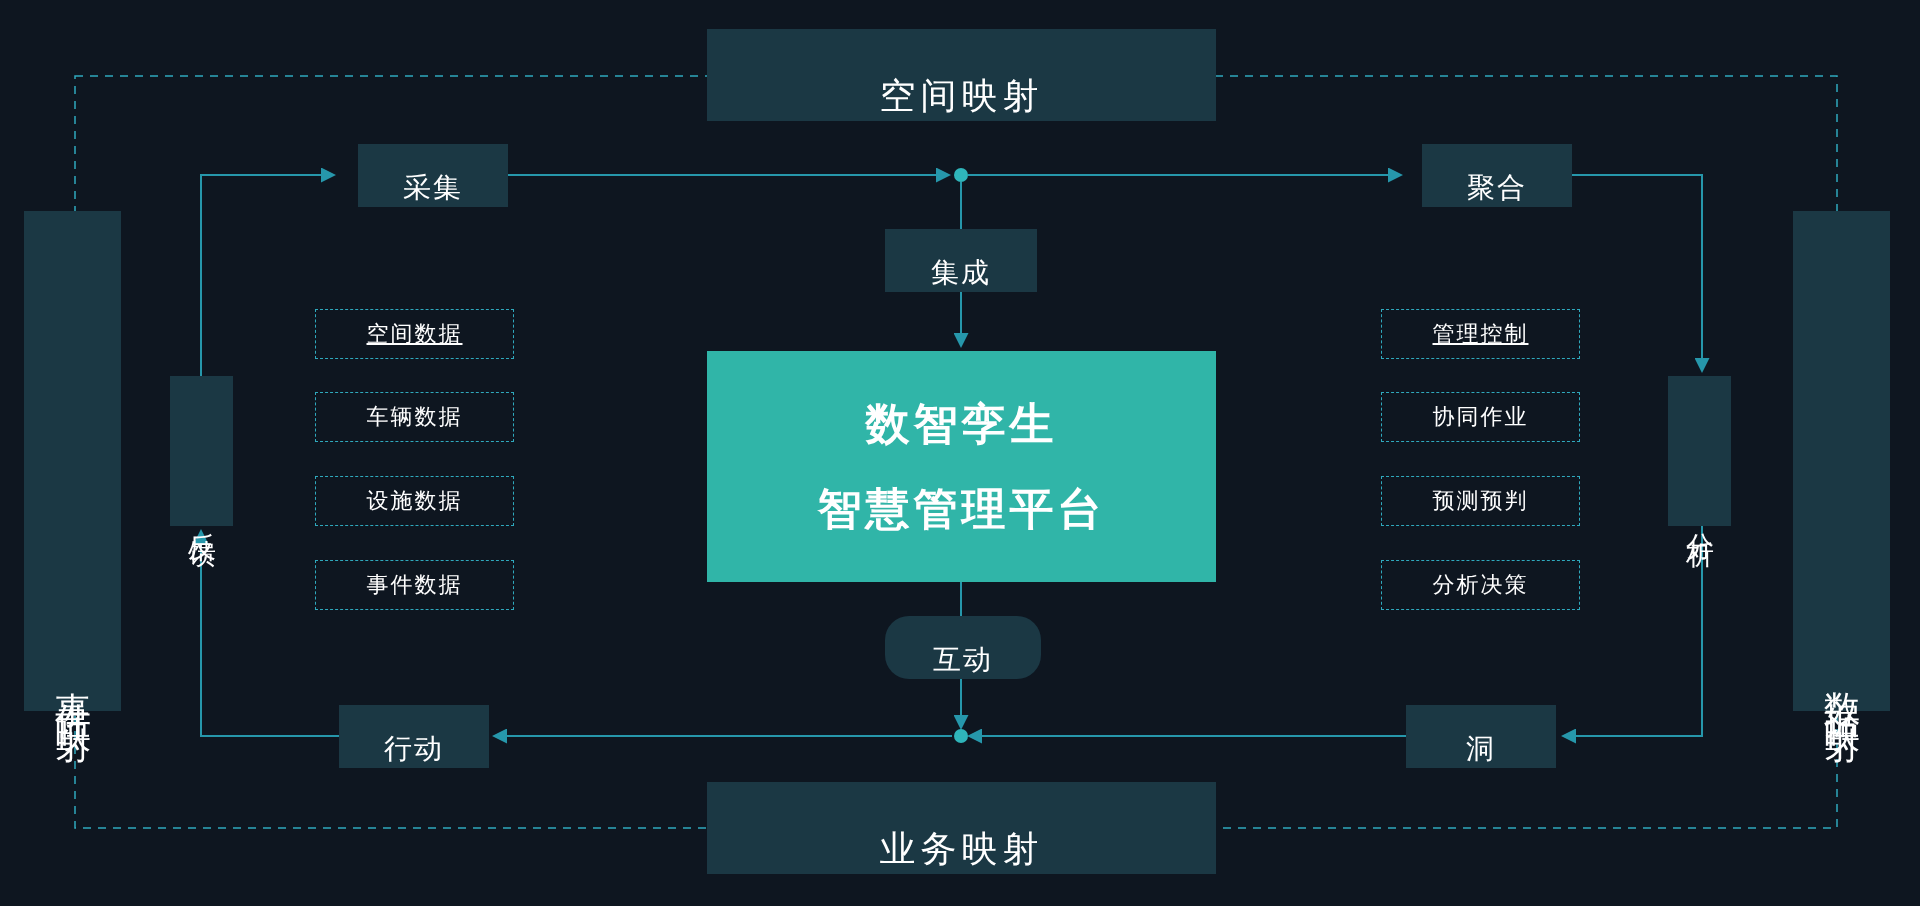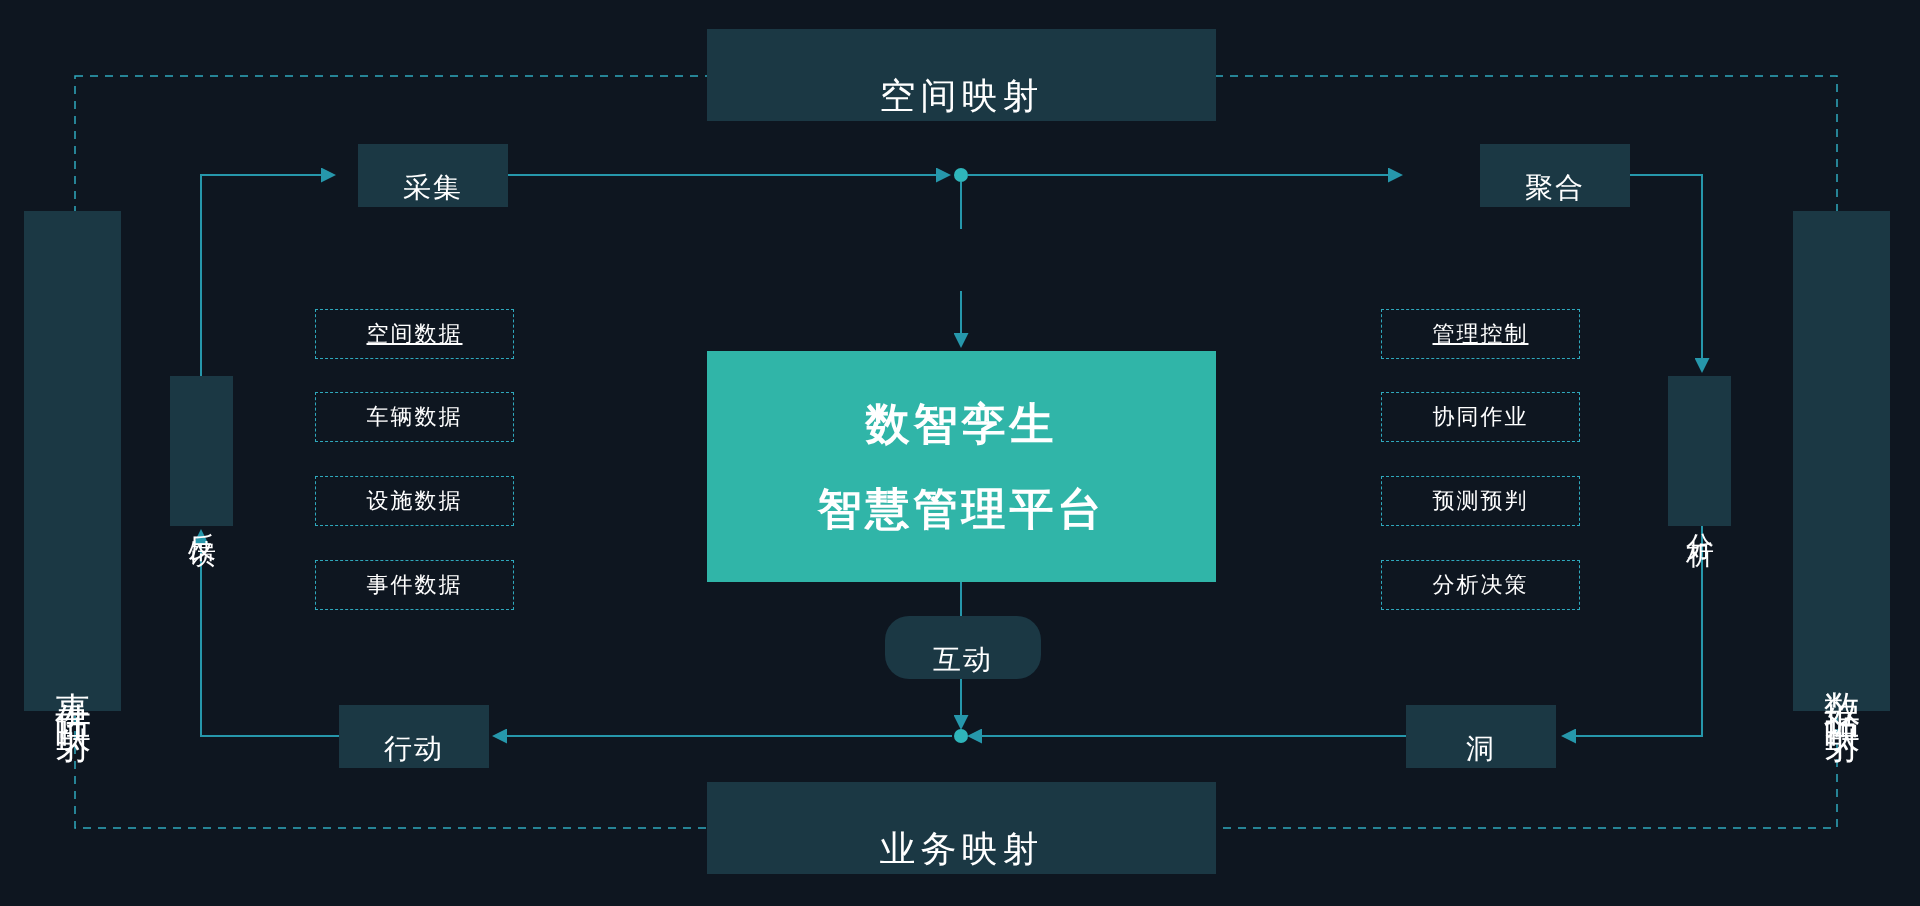--- a/index.html
+++ b/index.html
@@ -39,21 +39,21 @@
   .mapping-left   { left: 24px;  top: 211px; width: 97px;  height: 500px; }
   .mapping-right  { left: 1793px;top: 211px; width: 97px;  height: 500px; }
   .vertical-big span {
     writing-mode: vertical-rl;
     letter-spacing: 12px;
     font-size: 36px;
   }
 
   .node { font-size: 28px; letter-spacing: 2px; }
   .node-collect   { left: 339px;  top: 144px; width: 150px; height: 63px; margin-left: 19px; }
-  .node-aggregate { left: 1480px; top: 144px; width: 150px; height: 63px; }
+  .node-aggregate { left: 1422px; top: 144px; width: 150px; height: 63px; }
   .node-integrate { left: 885px;  top: 229px; width: 152px; height: 63px; }
   .node-interact  { left: 885px;  top: 616px; width: 156px; height: 63px; border-radius: 24px; }
   .node-action    { left: 339px;  top: 705px; width: 150px; height: 63px; }
   .node-insight   { left: 1406px; top: 705px; width: 150px; height: 63px; }
   .node-feedback  { left: 170px;  top: 376px; width: 63px;  height: 150px; }
   .node-analysis  { left: 1668px; top: 376px; width: 63px;  height: 150px; }
   .vertical-small span {
     writing-mode: vertical-rl;
     letter-spacing: 8px;
     font-size: 28px;
@@ -133,20 +133,23 @@
   <div class="box mapping-right vertical-big">
     <span>数据映射</span>
   </div>
 
   <div class="box node node-collect">
     <span>采集</span>
   </div>
   <div class="box node node-aggregate">
     <span>聚合</span>
   </div>
+  <div class="box node node-integrate">
+    <span>集成</span>
+  </div>
   <div class="box node node-interact">
     <span>互动</span>
   </div>
   <div class="box node node-action">
     <span>行动</span>
   </div>
   <div class="box node node-insight">
     <span>洞</span>
   </div>
   <div class="box node node-feedback vertical-small">

